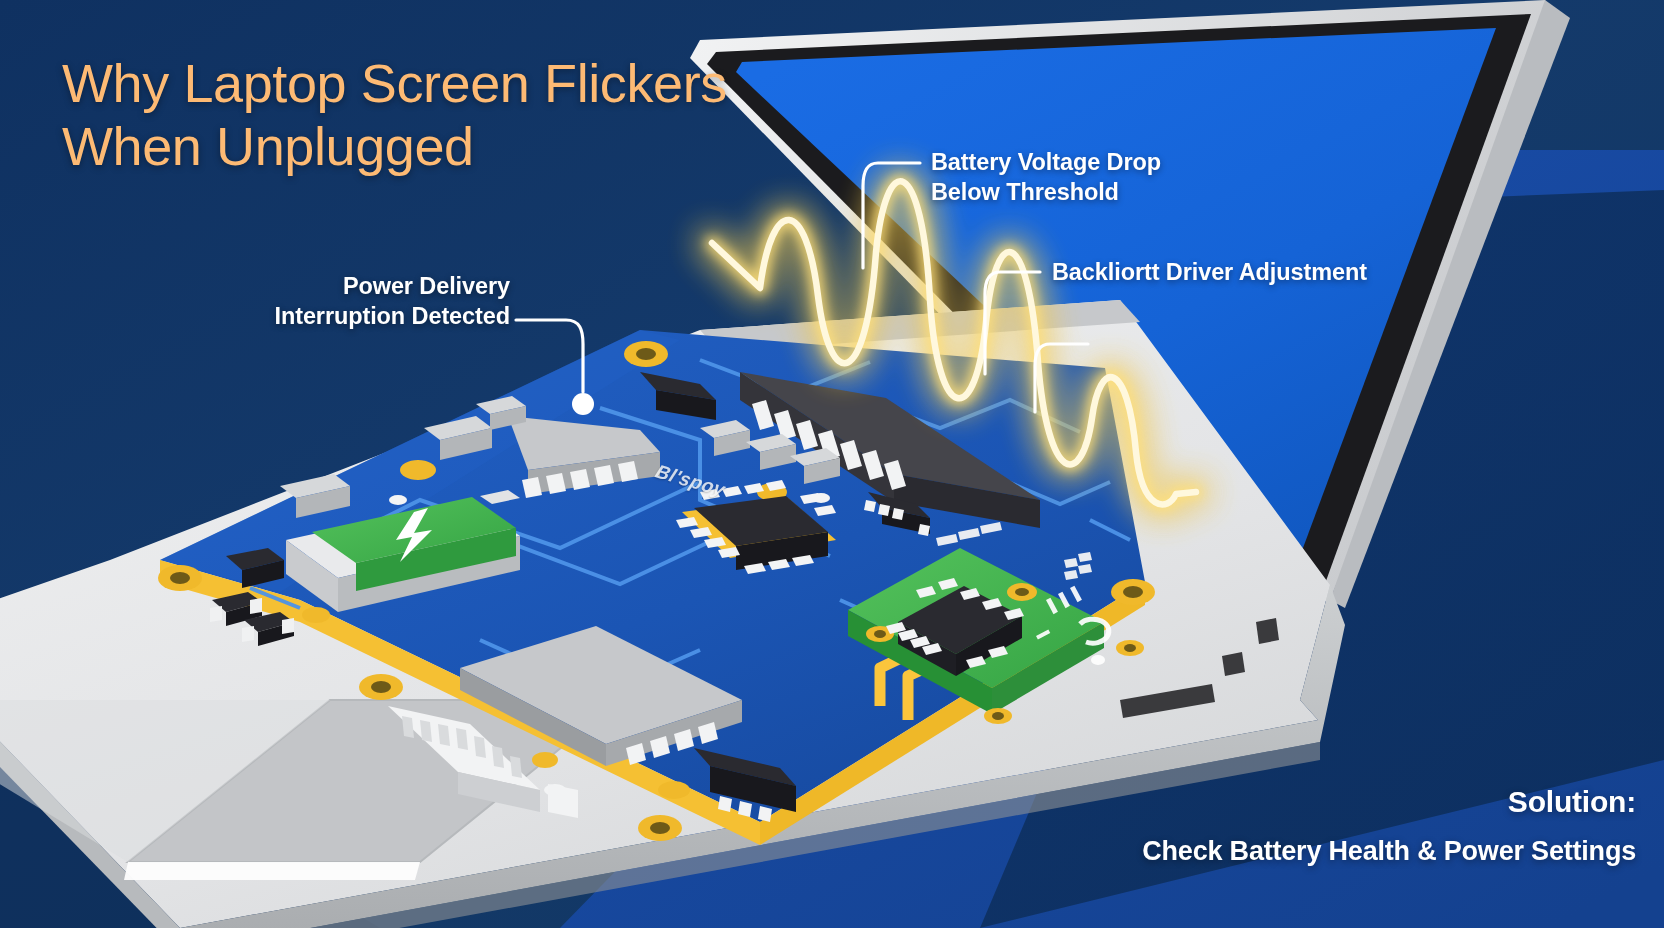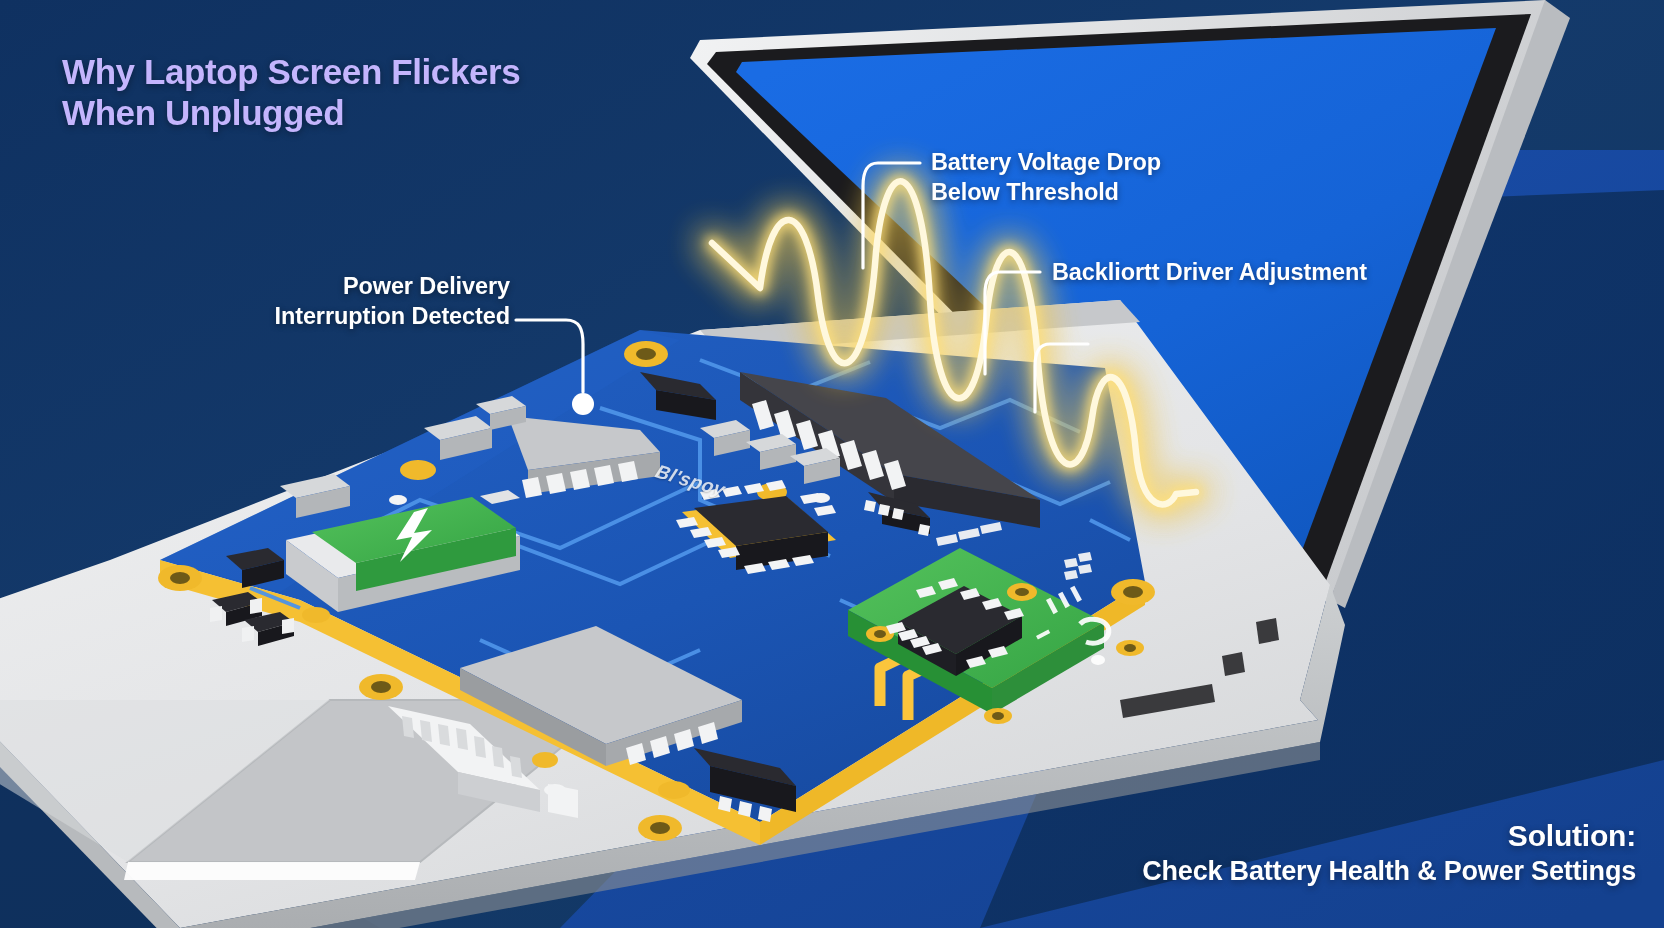--- a/index.html
+++ b/index.html
@@ -17,23 +17,23 @@
   }
   .layer { position: absolute; top: 0; left: 0; width: 1664px; height: 928px; }
   svg.layer { display: block; }
 
   
   .title {
     position: absolute;
     left: 62px;
     top: 52px;
     width: 700px;
-    color: #c4b5fd;
-    font-size: 35px;
-    font-weight: bold;
+    color: #fdba74;
+    font-size: 54px;
+    font-weight: normal;
     line-height: 1.16;
     letter-spacing: -0.4px;
     text-shadow: 0 2px 7px rgba(0,0,0,0.38);
     white-space: pre-line;
   }
 
   .callout {
     position: absolute;
     color: #ffffff;
     font-size: 23.5px;
@@ -47,37 +47,37 @@
   .callout.left  { text-align: right; }
 
   #callout-power   { left: 150px; top: 272px; width: 360px; }
   #callout-battery { left: 931px; top: 148px; width: 330px; }
   #callout-backlight { left: 1052px; top: 258px; width: 400px; }
   #callout-refresh { left: 1100px; top: 328px; width: 300px; }
 
   .solution-block {
     position: absolute;
     right: 28px;
-    bottom: 40px;
+    bottom: 60px;
     width: 720px;
     text-align: right;
     color: #ffffff;
     text-shadow: 0 2px 7px rgba(0,0,0,0.40);
   }
   .solution-head {
     font-size: 30px;
     font-weight: bold;
     line-height: 1.1;
     letter-spacing: -0.2px;
   }
   .solution-body {
     font-size: 27px;
     font-weight: bold;
     line-height: 1.18;
-    margin-top: 4px;
+    margin-top: 18px;
     letter-spacing: -0.2px;
   }
 
   .wm {
     position: absolute;
     left: 655px;
     top: 470px;
     color: rgba(255,255,255,0.80);
     font-size: 19px;
     font-weight: bold;

